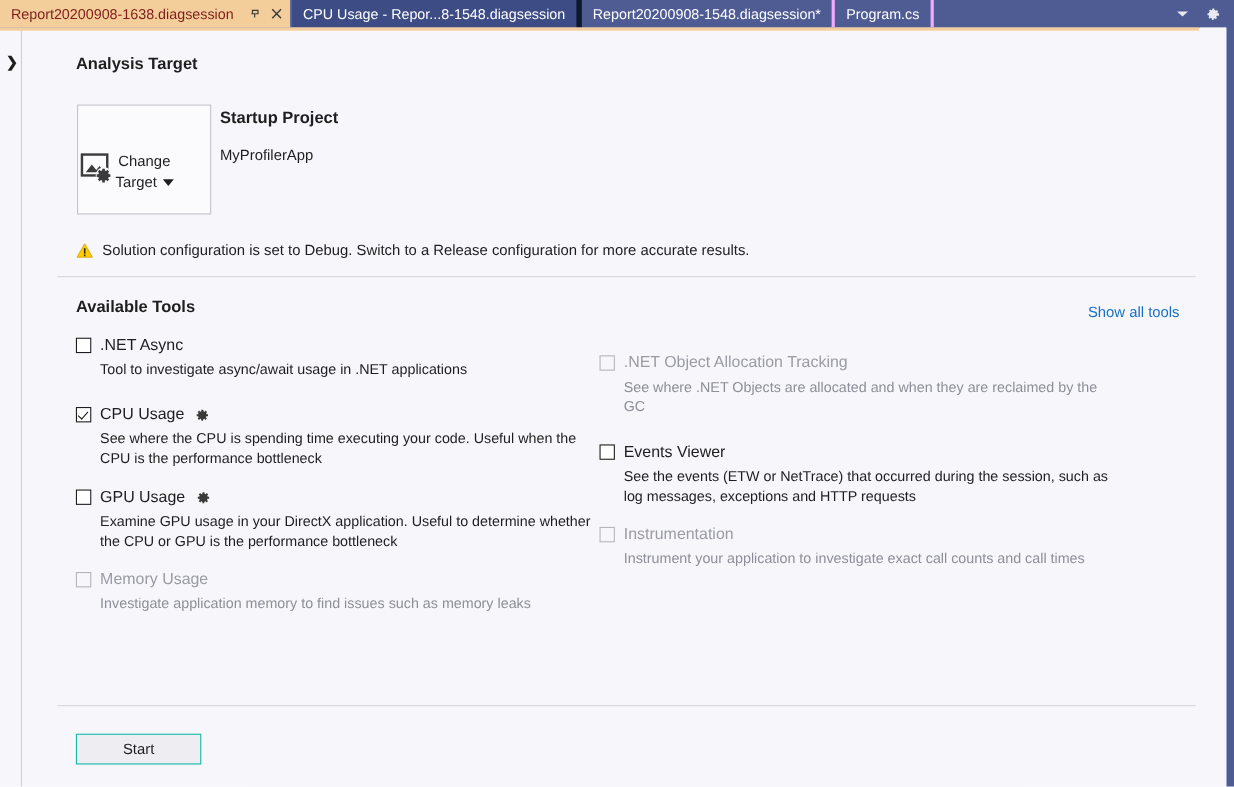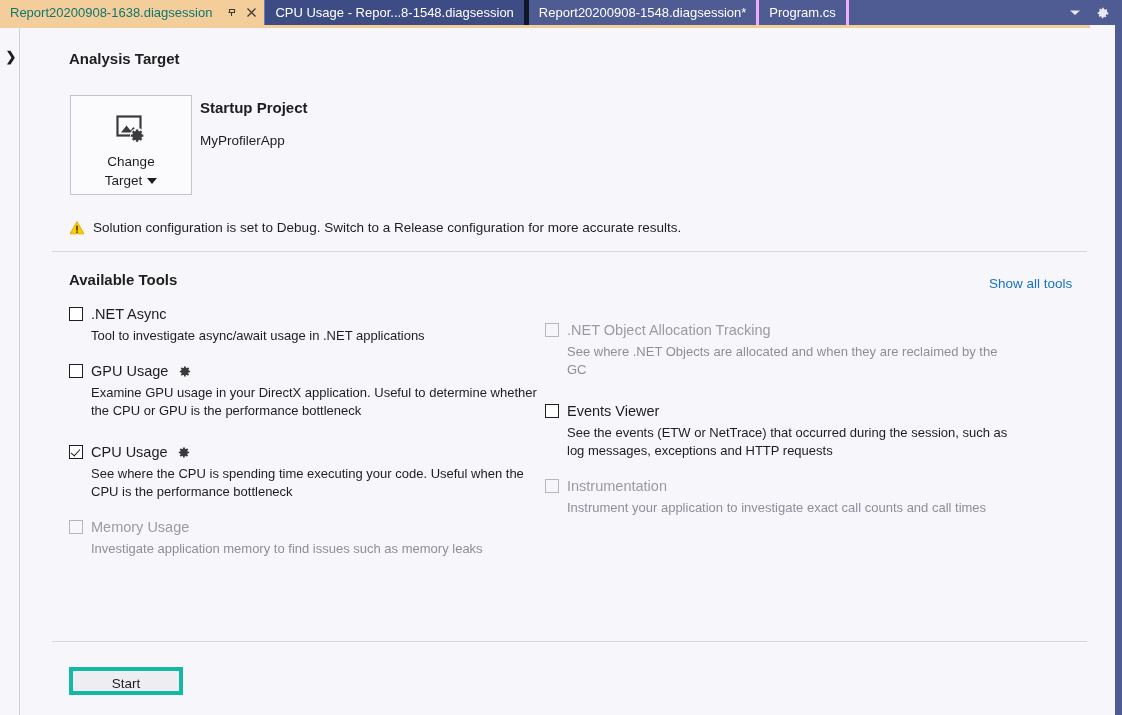--- a/index.html
+++ b/index.html
@@ -38,21 +38,21 @@
     align-items: center;
     height: 25px;
     box-sizing: border-box;
     padding: 0 10px;
     font-size: 13px;
     white-space: nowrap;
     cursor: default;
   }
   .tab.active {
     background: #f3ce9a;
-    color: #0f766e;
+    color: #7f1d1d;
     padding-right: 4px;
   }
   .tab.selected-doc {
     background: #3d4c84;
     color: #ffffff;
     border-left: 1px solid #6d78ab;
     border-right: 5px solid #0f172a;
   }
   .tab.inactive {
     background: #4f5b93;
@@ -159,21 +159,21 @@
     left: 48px; top: 22px;
   }
   .target-box {
     position: absolute;
     left: 49px; top: 67px;
     width: 122px; height: 100px;
     background: #fbfbfd;
     border: 1px solid #c4c4cc;
     box-sizing: border-box;
     display: flex;
-    flex-direction: column;
+    flex-direction: row;
     align-items: center;
     justify-content: flex-start;
     padding-top: 16px;
     cursor: pointer;
   }
   .target-box .ticon { width: 34px; height: 34px; }
   .target-box .tlabel {
     margin-top: 6px;
     font-size: 13.5px;
     color: #1e1e1e;
@@ -297,21 +297,21 @@
     max-width: 452px;
   }
   .tool.disabled .tool-desc { color: #8e8e98; }
 
   
   .start-btn {
     position: absolute;
     left: 48px; top: 639px;
     width: 114px; height: 28px;
     background: #eeeef2;
-    border: 4px solid #14b8a6;
+    border: 1px solid #14b8a6;
     box-sizing: border-box;
     font-family: "Liberation Sans", sans-serif;
     font-size: 13.5px;
     color: #1e1e1e;
     cursor: pointer;
     line-height: 26px;
     text-align: center;
     padding: 0;
   }
 </style>
@@ -416,48 +416,48 @@
       <div class="tool-col left">
 
         <div class="tool">
           <div class="tool-head">
             <span class="cb"></span>
             <span class="tool-name">.NET Async</span>
           </div>
           <div class="tool-desc">Tool to investigate async/await usage in .NET applications</div>
         </div>
 
+        <div class="tool" style="margin-top:22px;">
+          <div class="tool-head">
+            <span class="cb checked"></span>
+            <span class="tool-name">CPU Usage</span>
+            <span class="gear-btn">
+              <svg width="15" height="15" viewBox="0 0 16 16">
+                <path fill="#3a3a3a" d="M8 5.4a2.6 2.6 0 100 5.2 2.6 2.6 0 000-5.2zm0 3.9a1.3 1.3 0 110-2.6 1.3 1.3 0 010 2.6z"></path>
+                <path fill="#3a3a3a" d="M14 7.1h-1.4a4.7 4.7 0 00-.5-1.2l1-1-1.4-1.4-1 1a4.7 4.7 0 00-1.2-.5V2.6H7.5v1.4c-.4.1-.8.3-1.2.5l-1-1-1.4 1.4 1 1c-.2.4-.4.8-.5 1.2H3v1.8h1.4c.1.4.3.8.5 1.2l-1 1 1.4 1.4 1-1c.4.2.8.4 1.2.5v1.4h1.8V12c.4-.1.8-.3 1.2-.5l1 1 1.4-1.4-1-1c.2-.4.4-.8.5-1.2H14V7.1z"></path>
+              </svg>
+            </span>
+          </div>
+          <div class="tool-desc">See where the CPU is spending time executing your code. Useful when the CPU is the performance bottleneck</div>
+        </div>
+
         <div class="tool" style="margin-top:16px;">
           <div class="tool-head">
             <span class="cb"></span>
             <span class="tool-name">GPU Usage</span>
             <span class="gear-btn">
               <svg width="15" height="15" viewBox="0 0 16 16">
                 <path fill="#3a3a3a" d="M8 5.4a2.6 2.6 0 100 5.2 2.6 2.6 0 000-5.2zm0 3.9a1.3 1.3 0 110-2.6 1.3 1.3 0 010 2.6z"></path>
                 <path fill="#3a3a3a" d="M14 7.1h-1.4a4.7 4.7 0 00-.5-1.2l1-1-1.4-1.4-1 1a4.7 4.7 0 00-1.2-.5V2.6H7.5v1.4c-.4.1-.8.3-1.2.5l-1-1-1.4 1.4 1 1c-.2.4-.4.8-.5 1.2H3v1.8h1.4c.1.4.3.8.5 1.2l-1 1 1.4 1.4 1-1c.4.2.8.4 1.2.5v1.4h1.8V12c.4-.1.8-.3 1.2-.5l1 1 1.4-1.4-1-1c.2-.4.4-.8.5-1.2H14V7.1z"></path>
               </svg>
             </span>
           </div>
           <div class="tool-desc">Examine GPU usage in your DirectX application. Useful to determine whether the CPU or GPU is the performance bottleneck</div>
         </div>
 
-        <div class="tool" style="margin-top:22px;">
-          <div class="tool-head">
-            <span class="cb checked"></span>
-            <span class="tool-name">CPU Usage</span>
-            <span class="gear-btn">
-              <svg width="15" height="15" viewBox="0 0 16 16">
-                <path fill="#3a3a3a" d="M8 5.4a2.6 2.6 0 100 5.2 2.6 2.6 0 000-5.2zm0 3.9a1.3 1.3 0 110-2.6 1.3 1.3 0 010 2.6z"></path>
-                <path fill="#3a3a3a" d="M14 7.1h-1.4a4.7 4.7 0 00-.5-1.2l1-1-1.4-1.4-1 1a4.7 4.7 0 00-1.2-.5V2.6H7.5v1.4c-.4.1-.8.3-1.2.5l-1-1-1.4 1.4 1 1c-.2.4-.4.8-.5 1.2H3v1.8h1.4c.1.4.3.8.5 1.2l-1 1 1.4 1.4 1-1c.4.2.8.4 1.2.5v1.4h1.8V12c.4-.1.8-.3 1.2-.5l1 1 1.4-1.4-1-1c.2-.4.4-.8.5-1.2H14V7.1z"></path>
-              </svg>
-            </span>
-          </div>
-          <div class="tool-desc">See where the CPU is spending time executing your code. Useful when the CPU is the performance bottleneck</div>
-        </div>
-
         <div class="tool disabled" style="margin-top:16px;">
           <div class="tool-head">
             <span class="cb disabled"></span>
             <span class="tool-name">Memory Usage</span>
           </div>
           <div class="tool-desc">Investigate application memory to find issues such as memory leaks</div>
         </div>
 
       </div>
 

